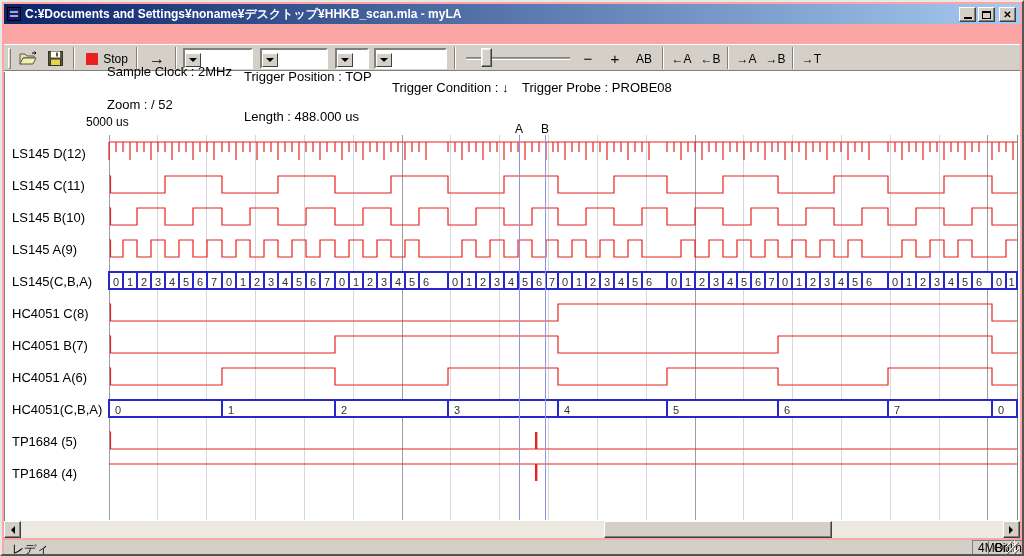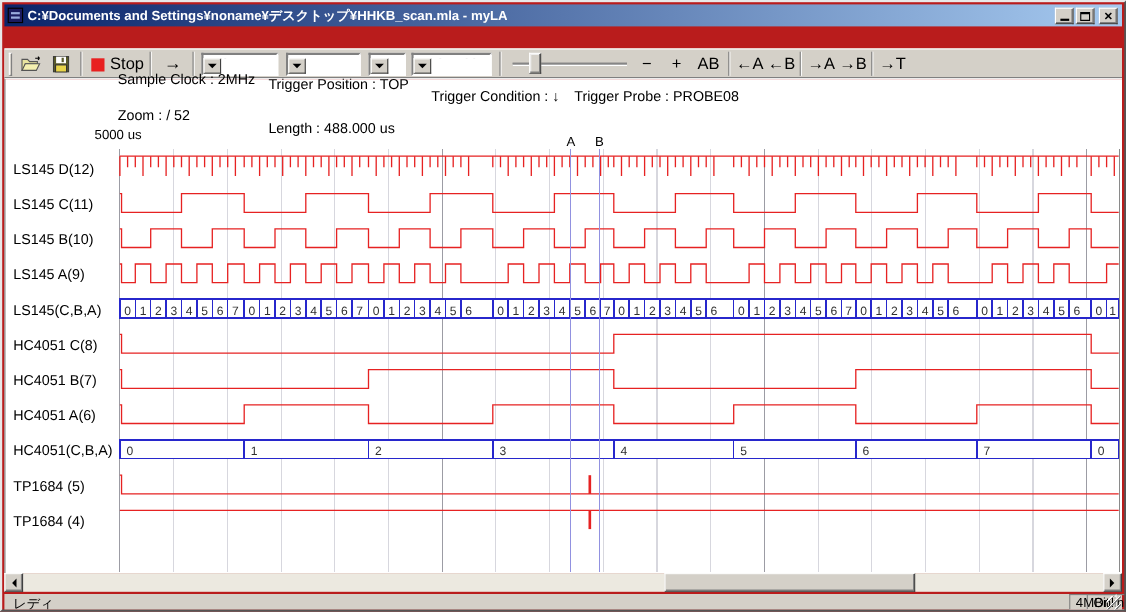--- a/index.html
+++ b/index.html
@@ -1,17 +1,17 @@
 <!DOCTYPE html>
 <html><head>
 <meta charset="utf-8">
 <style>
   html,body{margin:0;padding:0;background:#808080;}
   *{box-sizing:border-box;}
-  .window{position:relative;width:1024px;height:556px;background:#b91c1c;
+  .window{position:relative;width:1024px;height:556px;background:#fca5a5;
     border:2px solid;border-color:#e8e8e8 #555 #555 #e8e8e8;outline:1px solid #222;
     font-family:"Liberation Sans","DejaVu Sans",sans-serif;overflow:hidden;}
   
   .titlebar{position:absolute;left:2px;top:2px;right:2px;height:20px;
     background:linear-gradient(90deg,#0a246a,#a6caf0);display:flex;align-items:center;}
   .app-icon{width:14px;height:14px;margin:0 4px 0 3px;background:#1a1a5e;
     border:1px solid #000;position:relative;}
   .app-icon::after{content:"";position:absolute;left:2px;top:3px;width:8px;height:2px;background:#9ad;box-shadow:0 4px 0 #9ad;}
   .title-text{color:#fff;font-size:12px;font-weight:bold;white-space:nowrap;overflow:hidden;}
   .cap-group{position:absolute;right:4px;top:3px;display:flex;gap:2px;}
@@ -26,21 +26,21 @@
     display:flex;align-items:center;font-size:12px;
     border-bottom:1px solid #fff;box-shadow:0 1px 0 #808080;}
   .menu-item{padding:2px 7px;margin-left:2px;color:#000;}
   
   .toolbar{position:absolute;left:2px;top:42px;right:2px;height:27px;background:#d4d0c8;
     border-top:1px solid #fff;border-bottom:1px solid #808080;box-shadow:0 1px 0 #fff;}
   .tb-grip{position:absolute;left:4px;top:3px;width:3px;height:21px;background:#d4d0c8;
     border:1px solid;border-color:#fff #808080 #808080 #fff;}
   .tb-sep{position:absolute;top:2px;width:2px;height:22px;border-left:1px solid #808080;border-right:1px solid #fff;}
   .tb-btn{position:absolute;top:2px;height:23px;display:flex;align-items:center;justify-content:center;
-    font-size:15px;color:#000;background:transparent;border:none;padding:0;}
+    font-size:12px;color:#000;background:transparent;border:none;padding:0;}
   .stop-square{width:12px;height:12px;background:#e82020;margin-right:5px;}
   .combo{position:absolute;top:3px;height:21px;background:#fff;border:2px solid;
     border-color:#808080 #fff #fff #808080;display:flex;align-items:stretch;flex-direction:column;}
   .combo .field{flex:1;font-size:12px;padding:1px 3px;line-height:15px;color:#000;white-space:nowrap;overflow:hidden;}
   .combo .arrow{width:16px;background:#d4d0c8;border:1px solid;border-color:#fff #404040 #404040 #fff;
     display:flex;align-items:center;justify-content:center;}
   .combo .arrow i{width:0;height:0;border:4px solid transparent;border-top:4px solid #000;margin-top:4px;}
   .slider-track{position:absolute;left:462px;top:12px;width:104px;height:3px;
     border-top:1px solid #808080;border-bottom:1px solid #fff;background:#a0a0a0;}
   .slider-thumb{position:absolute;left:477px;top:3px;width:11px;height:19px;background:#d4d0c8;

